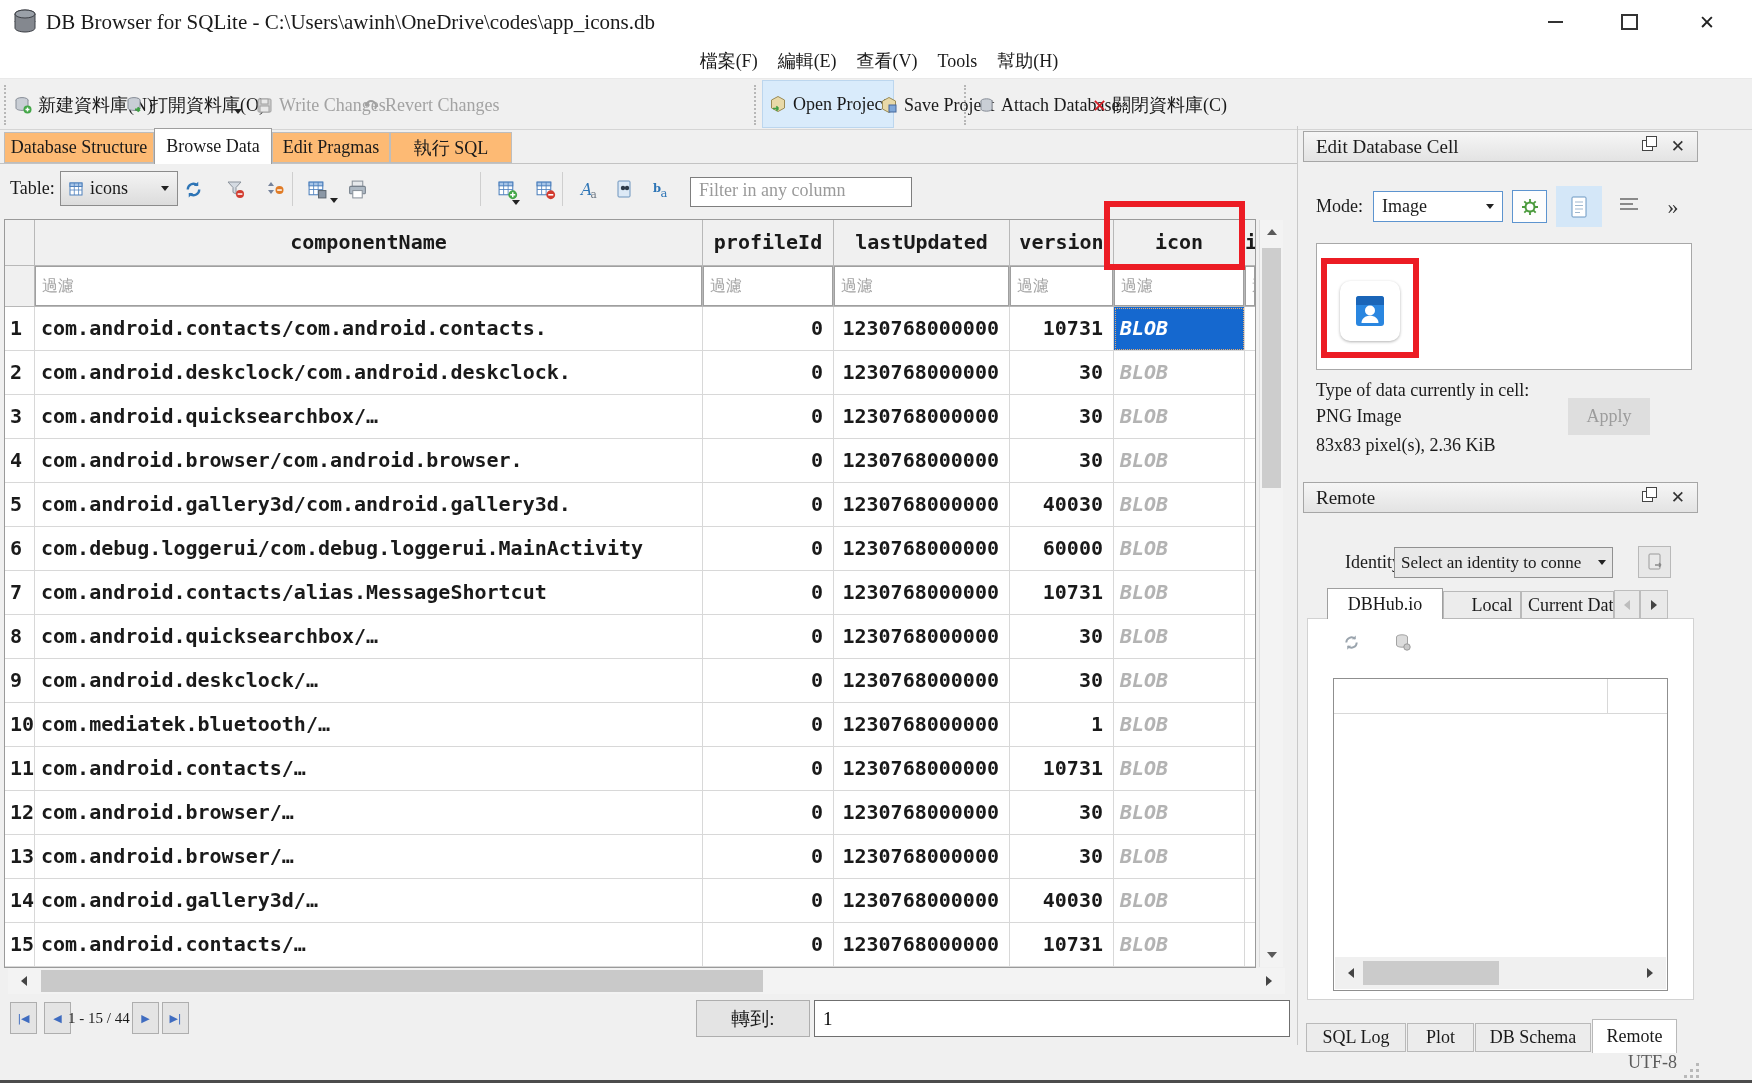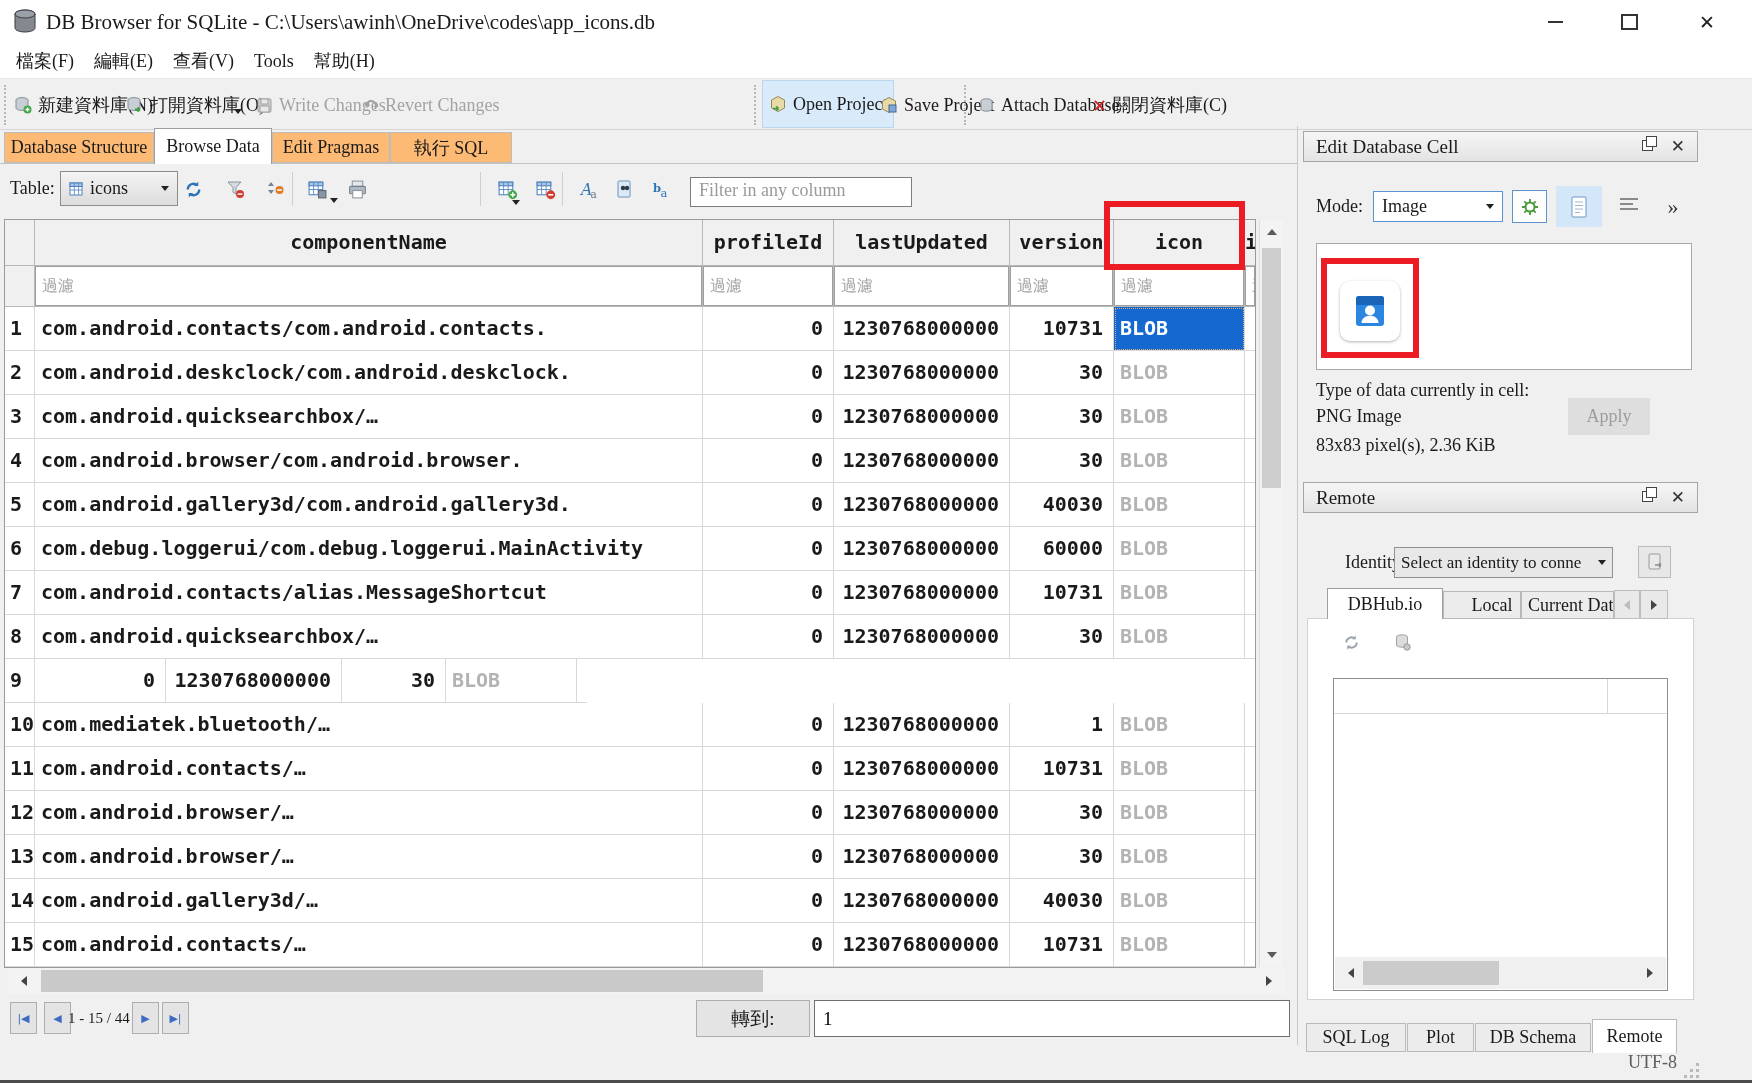--- a/index.html
+++ b/index.html
@@ -15,21 +15,21 @@
   #titlebar{left:0;top:0;width:1752px;height:45px;background:#fff;}
   #app-icon{left:12px;top:9px;width:26px;height:28px;}
   #window-title{left:46px;top:0;height:45px;line-height:45px;font-size:21px;white-space:nowrap;}
   .winbtn{top:4px;width:42px;height:36px;color:#222;}
   #win-min{left:1534px;} #win-max{left:1608px;} #win-close{left:1686px;}
   #win-min span{width:15px;height:2px;background:#333;display:block;}
   #win-max span{width:13px;height:12px;border:2px solid #333;display:block;}
   #win-close{font-size:19px;font-family:"DejaVu Sans",sans-serif;}
 
   
-  #menubar{left:0;top:45px;width:1752px;height:33px;background:#fff;}
+  #menubar{left:0;top:45px;width:1752px;height:33px;background:#fff;text-align:center;}
   .menu-item{display:inline-block;padding:0 10px;line-height:33px;font-size:18px;}
   .menu-item:first-child{margin-left:6px;}
 
   
   #toolbar{left:0;top:78px;width:1752px;height:52px;background:#f0f0f0;
     border-top:1px solid #e9e9e9;border-bottom:1px solid #d5d5d5;box-sizing:border-box;}
   .grip{position:absolute;top:6px;height:40px;width:0;border-left:2px dotted #b7b7b7;}
   .tbtn{position:absolute;top:6px;height:40px;display:flex;align-items:center;gap:6px;
     padding:0 6px;font-size:18px;white-space:nowrap;}
   .tbtn.disabled{color:#a3a3a3;}
@@ -65,21 +65,21 @@
   .c0{width:30px;} .c1{width:668px;} .c2{width:131px;} .c3{width:176px;} .c4{width:104px;} .c5{width:131px;} .c6{width:10px;border-right:none!important;}
   .ghead .gcell{height:46px;line-height:45px;background:#f0f0f0;border-color:#b8b8b8;
     font-weight:bold;font-size:20px;text-align:center;}
   .gfilter .gcell{height:41px;background:#f0f0f0;border-color:#b8b8b8;padding:0;}
   .ffield{height:100%;box-sizing:border-box;border:1px solid #9f9f9f;background:#fff;color:#a3a3a3;
     font-size:16px;line-height:38px;padding-left:6px;font-family:"Liberation Serif",serif;overflow:hidden;}
   .gdata .gcell{height:44px;line-height:43px;font-size:20px;font-weight:600;}
   .rownum{padding-left:5px;font-size:19px;}
   .cname{padding-left:6px;}
   .cnum{text-align:right;padding-right:10px;}
-  .cblob{color:#b3b3b3;padding-left:6px;font-size:19px;}
+  .cblob{font-style:italic;color:#b3b3b3;padding-left:6px;font-size:19px;}
   .cblob.sel{background:#1568cf;color:#fff;font-weight:700;outline:1px dotted #e5aa6e;outline-offset:-2px;}
 
   
   #vscroll{left:1259px;top:220px;width:23px;height:747px;background:#f3f3f3;border-left:1px solid #dedede;}
   #vscroll .btn{position:absolute;left:0;width:23px;height:24px;}
   #vs-up{top:0;} #vs-down{bottom:0;}
   #vs-thumb{position:absolute;left:2px;top:28px;width:19px;height:240px;background:#cdcdcd;}
   .tri-up{width:0;height:0;border-left:5px solid transparent;border-right:5px solid transparent;border-bottom:6px solid #5a5a5a;}
   .tri-down{width:0;height:0;border-left:5px solid transparent;border-right:5px solid transparent;border-top:6px solid #5a5a5a;}
   .tri-left{width:0;height:0;border-top:5px solid transparent;border-bottom:5px solid transparent;border-right:6px solid #444;}
@@ -460,20 +460,21 @@
       <div class="gcell c0 rownum">8</div>
       <div class="gcell c1 cname">com.android.quicksearchbox/…</div>
       <div class="gcell c2 cnum">0</div>
       <div class="gcell c3 cnum">1230768000000</div>
       <div class="gcell c4 cnum">30</div>
       <div class="gcell c5 cblob">BLOB</div>
       <div class="gcell c6"></div>
     </div>
     <div class="grow gdata">
       <div class="gcell c0 rownum">9</div>
+      <div class="gcell c1 cname">com.android.deskclock/…</div>
       <div class="gcell c2 cnum">0</div>
       <div class="gcell c3 cnum">1230768000000</div>
       <div class="gcell c4 cnum">30</div>
       <div class="gcell c5 cblob">BLOB</div>
       <div class="gcell c6"></div>
     </div>
     <div class="grow gdata">
       <div class="gcell c0 rownum">10</div>
       <div class="gcell c1 cname">com.mediatek.bluetooth/…</div>
       <div class="gcell c2 cnum">0</div>

